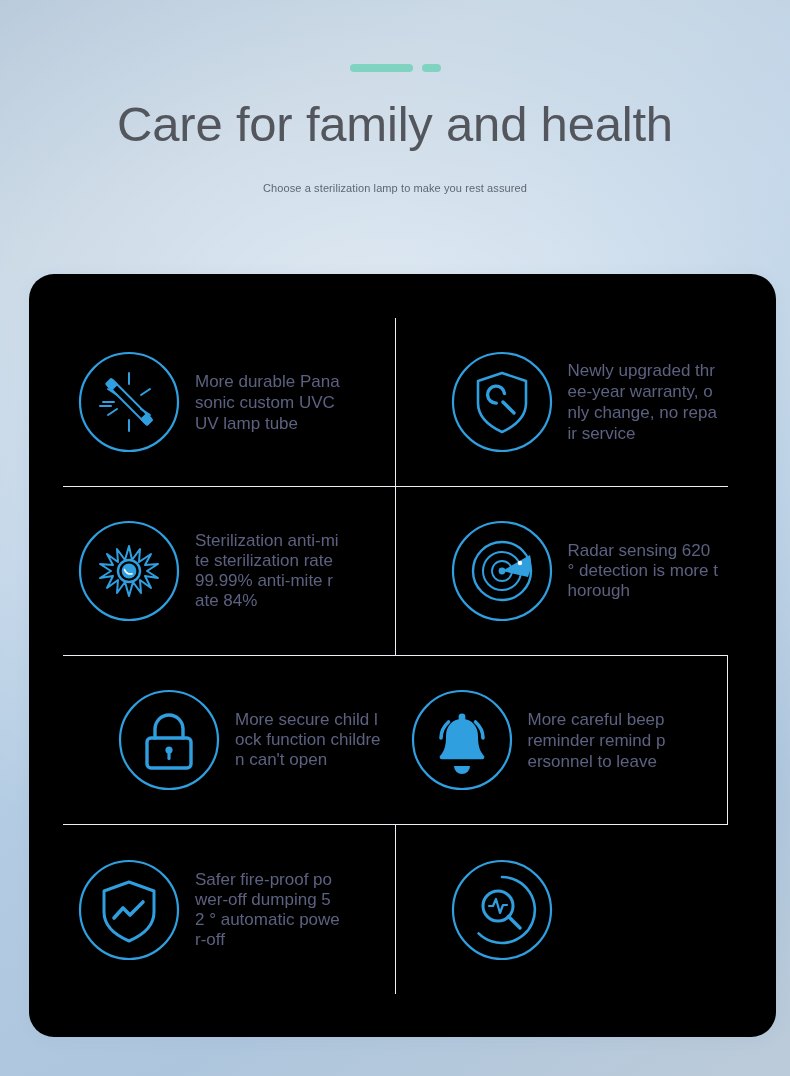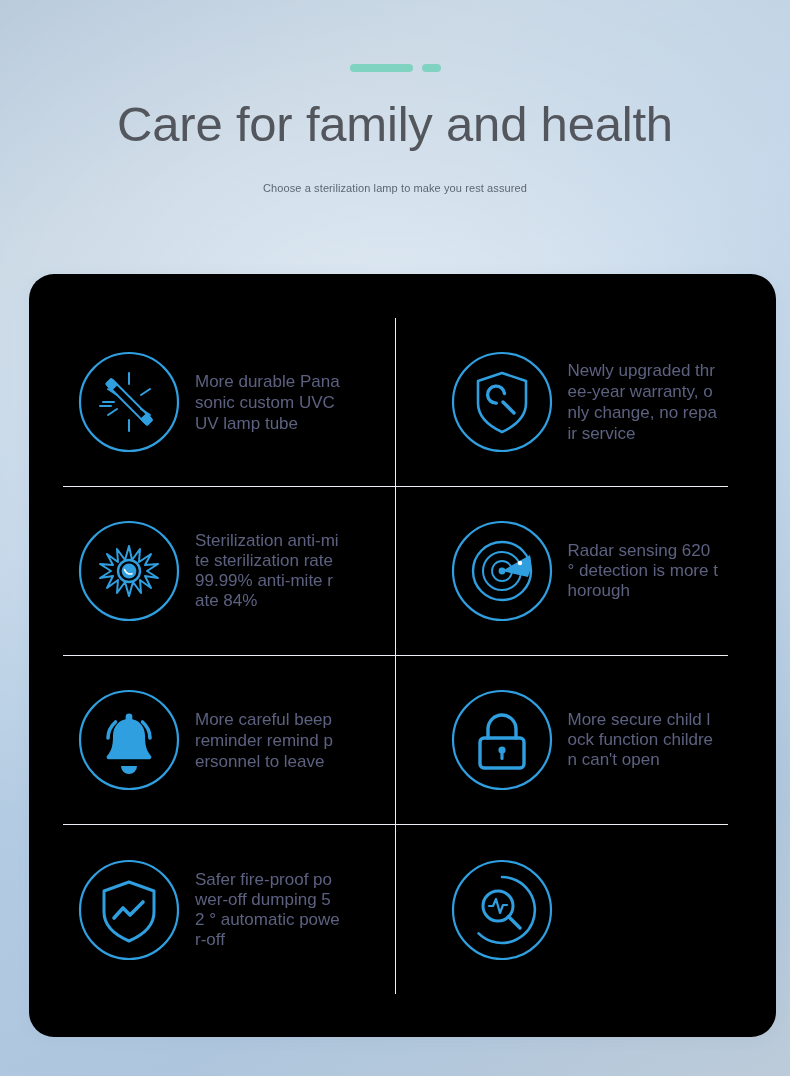--- a/index.html
+++ b/index.html
@@ -210,50 +210,50 @@
           <circle cx="52" cy="52" r="19" fill="none" stroke="#2f9fe0" stroke-width="2"></circle>
           <circle cx="52" cy="52" r="10" fill="none" stroke="#2f9fe0" stroke-width="1.8"></circle>
           <path d="M52 52 L80 36 A32 32 0 0 1 78 58 Z" fill="#2f9fe0"></path>
           <circle cx="52" cy="52" r="3.4" fill="#2f9fe0"></circle>
           <circle cx="70" cy="44" r="2.2" fill="#ffffff"></circle>
         </svg>
       </div>
       <div class="card-text tight">Radar sensing 620 ° detection is more thorough</div>
     </div>
 
+    <div class="cell col-right row-3">
+      <div class="icon-wrap">
+        <svg width="104" height="104" viewBox="0 0 104 104">
+          <circle cx="52" cy="52" r="49" fill="none" stroke="#2f9fe0" stroke-width="2.2"></circle>
+          <path d="M38 50 V41 a14 14 0 0 1 28 0 V50" fill="none" stroke="#2f9fe0" stroke-width="3.4" stroke-linecap="round"></path>
+          <rect x="30" y="50" width="44" height="30" rx="4" fill="none" stroke="#2f9fe0" stroke-width="3.4"></rect>
+          <circle cx="52" cy="62" r="3.6" fill="#2f9fe0"></circle>
+          <rect x="50.4" y="63" width="3.2" height="9" rx="1.6" fill="#2f9fe0"></rect>
+        </svg>
+      </div>
+      <div class="card-text tight">More secure child lock function children can't open</div>
+    </div>
+
     <div class="cell col-left row-3">
       <div class="icon-wrap">
         <svg width="104" height="104" viewBox="0 0 104 104">
           <circle cx="52" cy="52" r="49" fill="none" stroke="#2f9fe0" stroke-width="2.2"></circle>
           <path d="M52 31 c-10 0 -16 7.5 -16 17 c0 11 -2 15 -6 20 c-1 1.4 0 3.2 1.8 3.2 h40.4
                    c1.8 0 2.8 -1.8 1.8 -3.2 c-4 -5 -6 -9 -6 -20 c0 -9.5 -6 -17 -16 -17 Z" fill="#2f9fe0"></path>
           <rect x="48.6" y="25.5" width="6.8" height="8" rx="3.4" fill="#2f9fe0"></rect>
           <path d="M44 78 a8 8 0 0 0 16 0 Z" fill="#2f9fe0"></path>
           <g fill="none" stroke="#2f9fe0" stroke-width="3.6" stroke-linecap="round">
             <path d="M31 50 a22 22 0 0 1 7.5 -16"></path>
             <path d="M73 50 a22 22 0 0 0 -7.5 -16"></path>
           </g>
         </svg>
       </div>
       <div class="card-text">More careful beep reminder remind personnel to leave</div>
     </div>
 
-    <div class="cell col-right row-3">
-      <div class="icon-wrap">
-        <svg width="104" height="104" viewBox="0 0 104 104">
-          <circle cx="52" cy="52" r="49" fill="none" stroke="#2f9fe0" stroke-width="2.2"></circle>
-          <path d="M38 50 V41 a14 14 0 0 1 28 0 V50" fill="none" stroke="#2f9fe0" stroke-width="3.4" stroke-linecap="round"></path>
-          <rect x="30" y="50" width="44" height="30" rx="4" fill="none" stroke="#2f9fe0" stroke-width="3.4"></rect>
-          <circle cx="52" cy="62" r="3.6" fill="#2f9fe0"></circle>
-          <rect x="50.4" y="63" width="3.2" height="9" rx="1.6" fill="#2f9fe0"></rect>
-        </svg>
-      </div>
-      <div class="card-text tight">More secure child lock function children can't open</div>
-    </div>
-
     <div class="cell col-left row-4">
       <div class="icon-wrap">
         <svg width="104" height="104" viewBox="0 0 104 104">
           <circle cx="52" cy="52" r="49" fill="none" stroke="#2f9fe0" stroke-width="2.2"></circle>
           <path d="M52 24 L77 33 L77 54 C77 68 66 77 52 83 C38 77 27 68 27 54 L27 33 Z" fill="none" stroke="#2f9fe0" stroke-width="3" stroke-linejoin="round"></path>
           <polyline points="37,60 46,50 53,57 66,44" fill="none" stroke="#2f9fe0" stroke-width="3.6" stroke-linecap="round" stroke-linejoin="round"></polyline>
         </svg>
       </div>
       <div class="card-text tight">Safer fire-proof power-off dumping 52 ° automatic power-off</div>
     </div>

